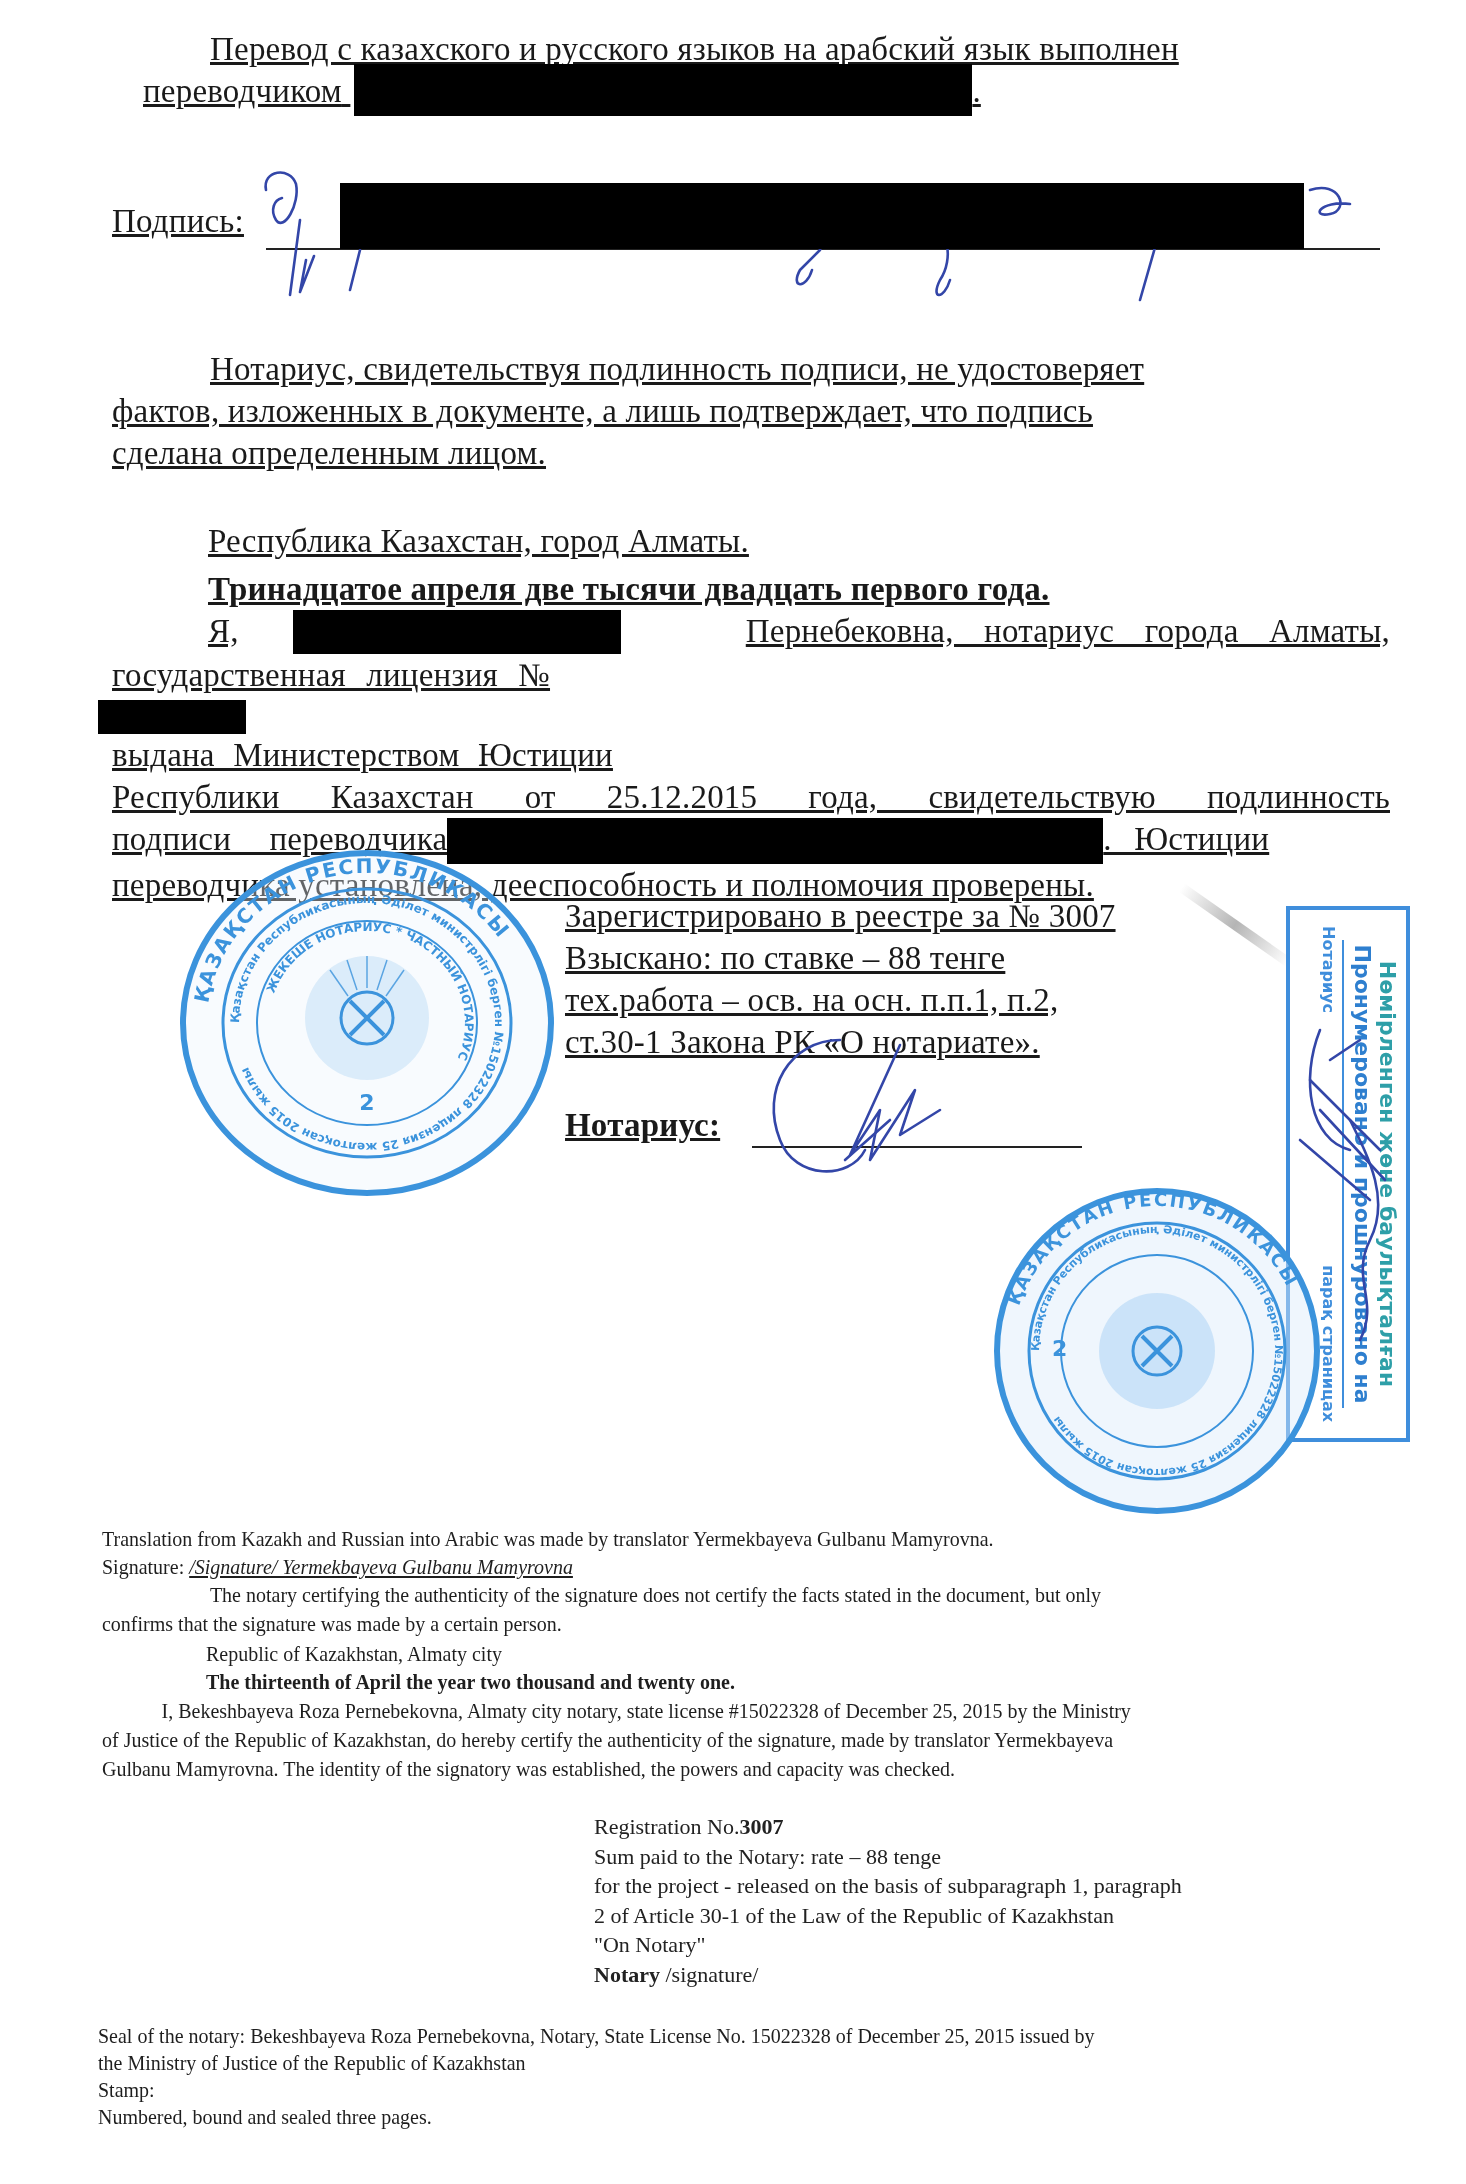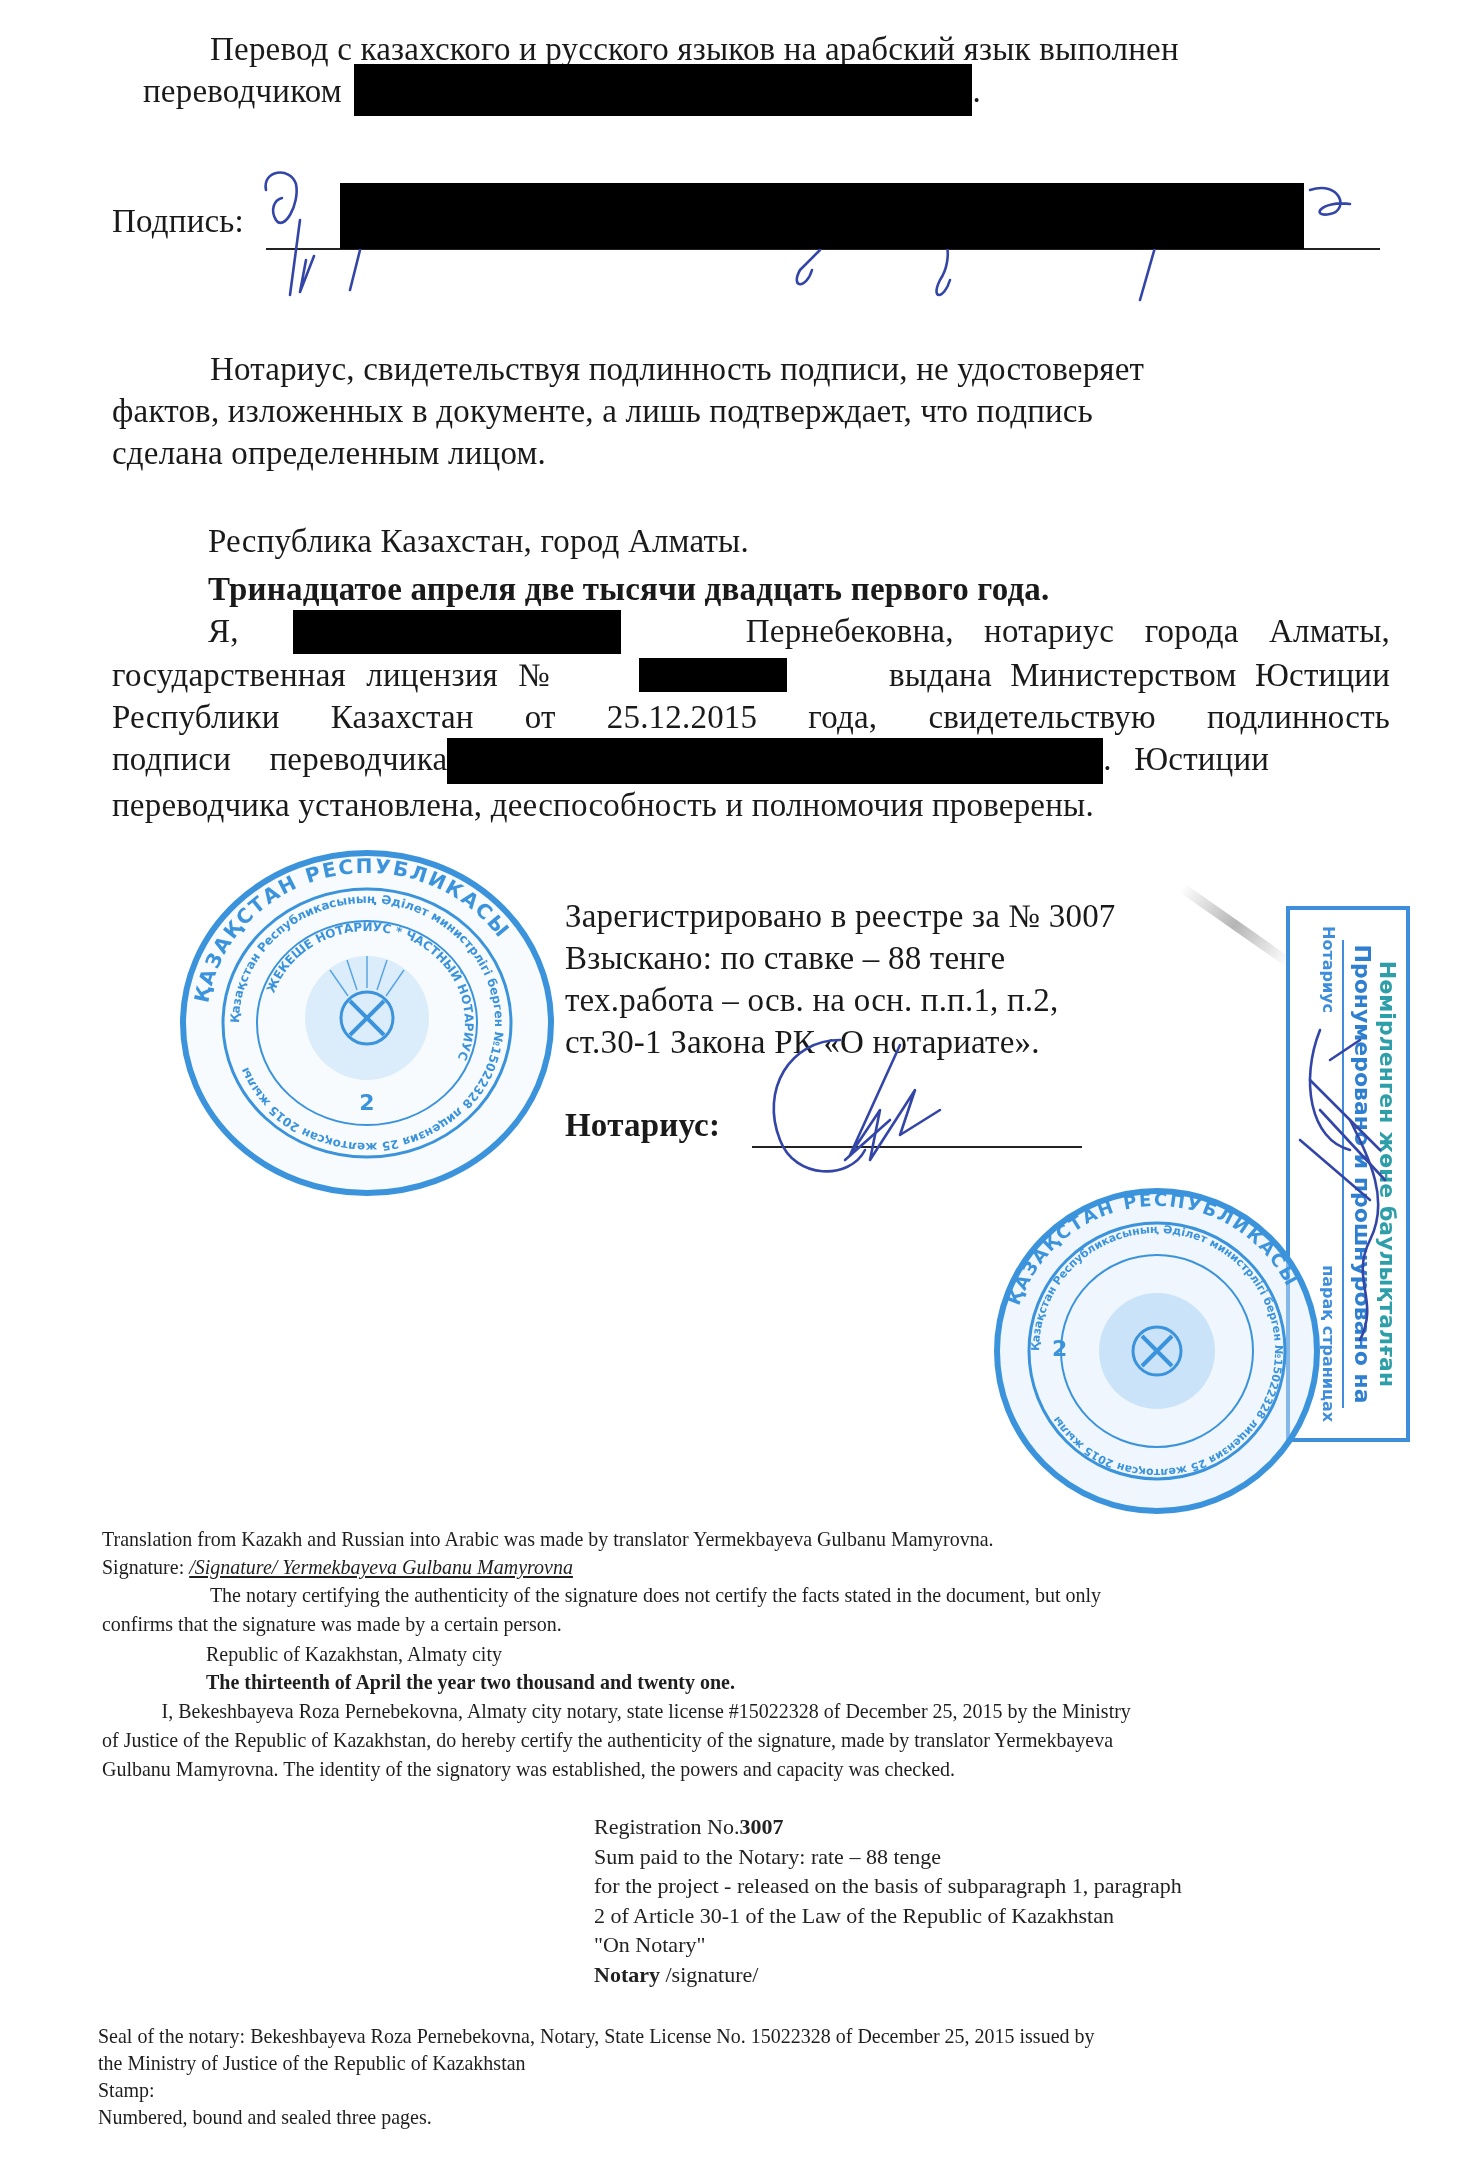--- a/index.html
+++ b/index.html
@@ -1,19 +1,19 @@
 <!DOCTYPE html>
 <html><head>
 <meta charset="utf-8">
 <style>
   html, body { margin: 0; padding: 0; background: #ffffff; }
   body { width: 1466px; height: 2184px; position: relative; overflow: hidden;
          font-family: "Liberation Serif", "DejaVu Serif", serif; color: #1a1a1a; }
   .abs { position: absolute; }
-  .ru { font-size: 33px; line-height: 42px; letter-spacing: 0.2px; }
+  .ru { font-size: 33px; line-height: 42px; letter-spacing: 0.2px; text-decoration: underline; }
   .ru-just { text-align: justify; text-align-last: justify; }
   .redact { display: inline-block; background: #000; vertical-align: middle; }
   .bold { font-weight: bold; }
   .en { font-size: 21.5px; line-height: 29px; color: #1e1e1e; transform: scaleX(0.93); transform-origin: left top; }
   .en-block { font-size: 22px; line-height: 29px; color: #222; }
   .ink { stroke: #3346a8; fill: none; stroke-width: 2.6; stroke-linecap: round; stroke-linejoin: round; }
   .stamp-ring { fill: none; stroke: #3b93dc; }
   .stamp-text { fill: #3b93dc; font-family: "DejaVu Sans", sans-serif; font-weight: bold; }
   .side-stamp { border: 4px solid #3f8edc; }
   .side-text { color: #2e9fa8; font-family: "DejaVu Sans", sans-serif; font-weight: bold; }
@@ -51,21 +51,21 @@
 
 <div class="abs ru" style="left:208px; top:520px;">Республика Казахстан, город Алматы.</div>
 <div class="abs ru bold" style="left:208px; top:568px;">Тринадцатое апреля две тысячи двадцать первого года.</div>
 
 <div class="abs ru" style="left:112px; top:610px; width:1278px;">
   <div class="ru-just" style="padding-left:96px; white-space:nowrap; display:flex; justify-content:space-between;">
     <span>Я,</span>
     <span class="redact" style="width:328px; height:44px; margin-left:-70px;"></span>
     <span style="word-spacing:22px;">Пернебековна, нотариус города Алматы,</span>
   </div>
-  <div style="display:flex; justify-content:space-between; white-space:nowrap;">
+  <div style="display:flex; justify-content:space-between; white-space:nowrap;flex-direction:column;">
     <span style="word-spacing:12px;">государственная лицензия №</span>
     <span class="redact" style="width:148px; height:34px; margin-left:-14px; margin-top:4px;"></span>
     <span style="word-spacing:10px;">выдана Министерством Юстиции</span>
   </div>
   <div class="ru-just">Республики Казахстан от 25.12.2015 года, свидетельствую подлинность</div>
   <div style="display:flex; justify-content:flex-start; white-space:nowrap;">
     <span style="word-spacing:30px;">подписи переводчика</span>
     <span class="redact" style="width:656px; height:46px;"></span>
     <span style="word-spacing:14px;">. Юстиции</span>
   </div>

